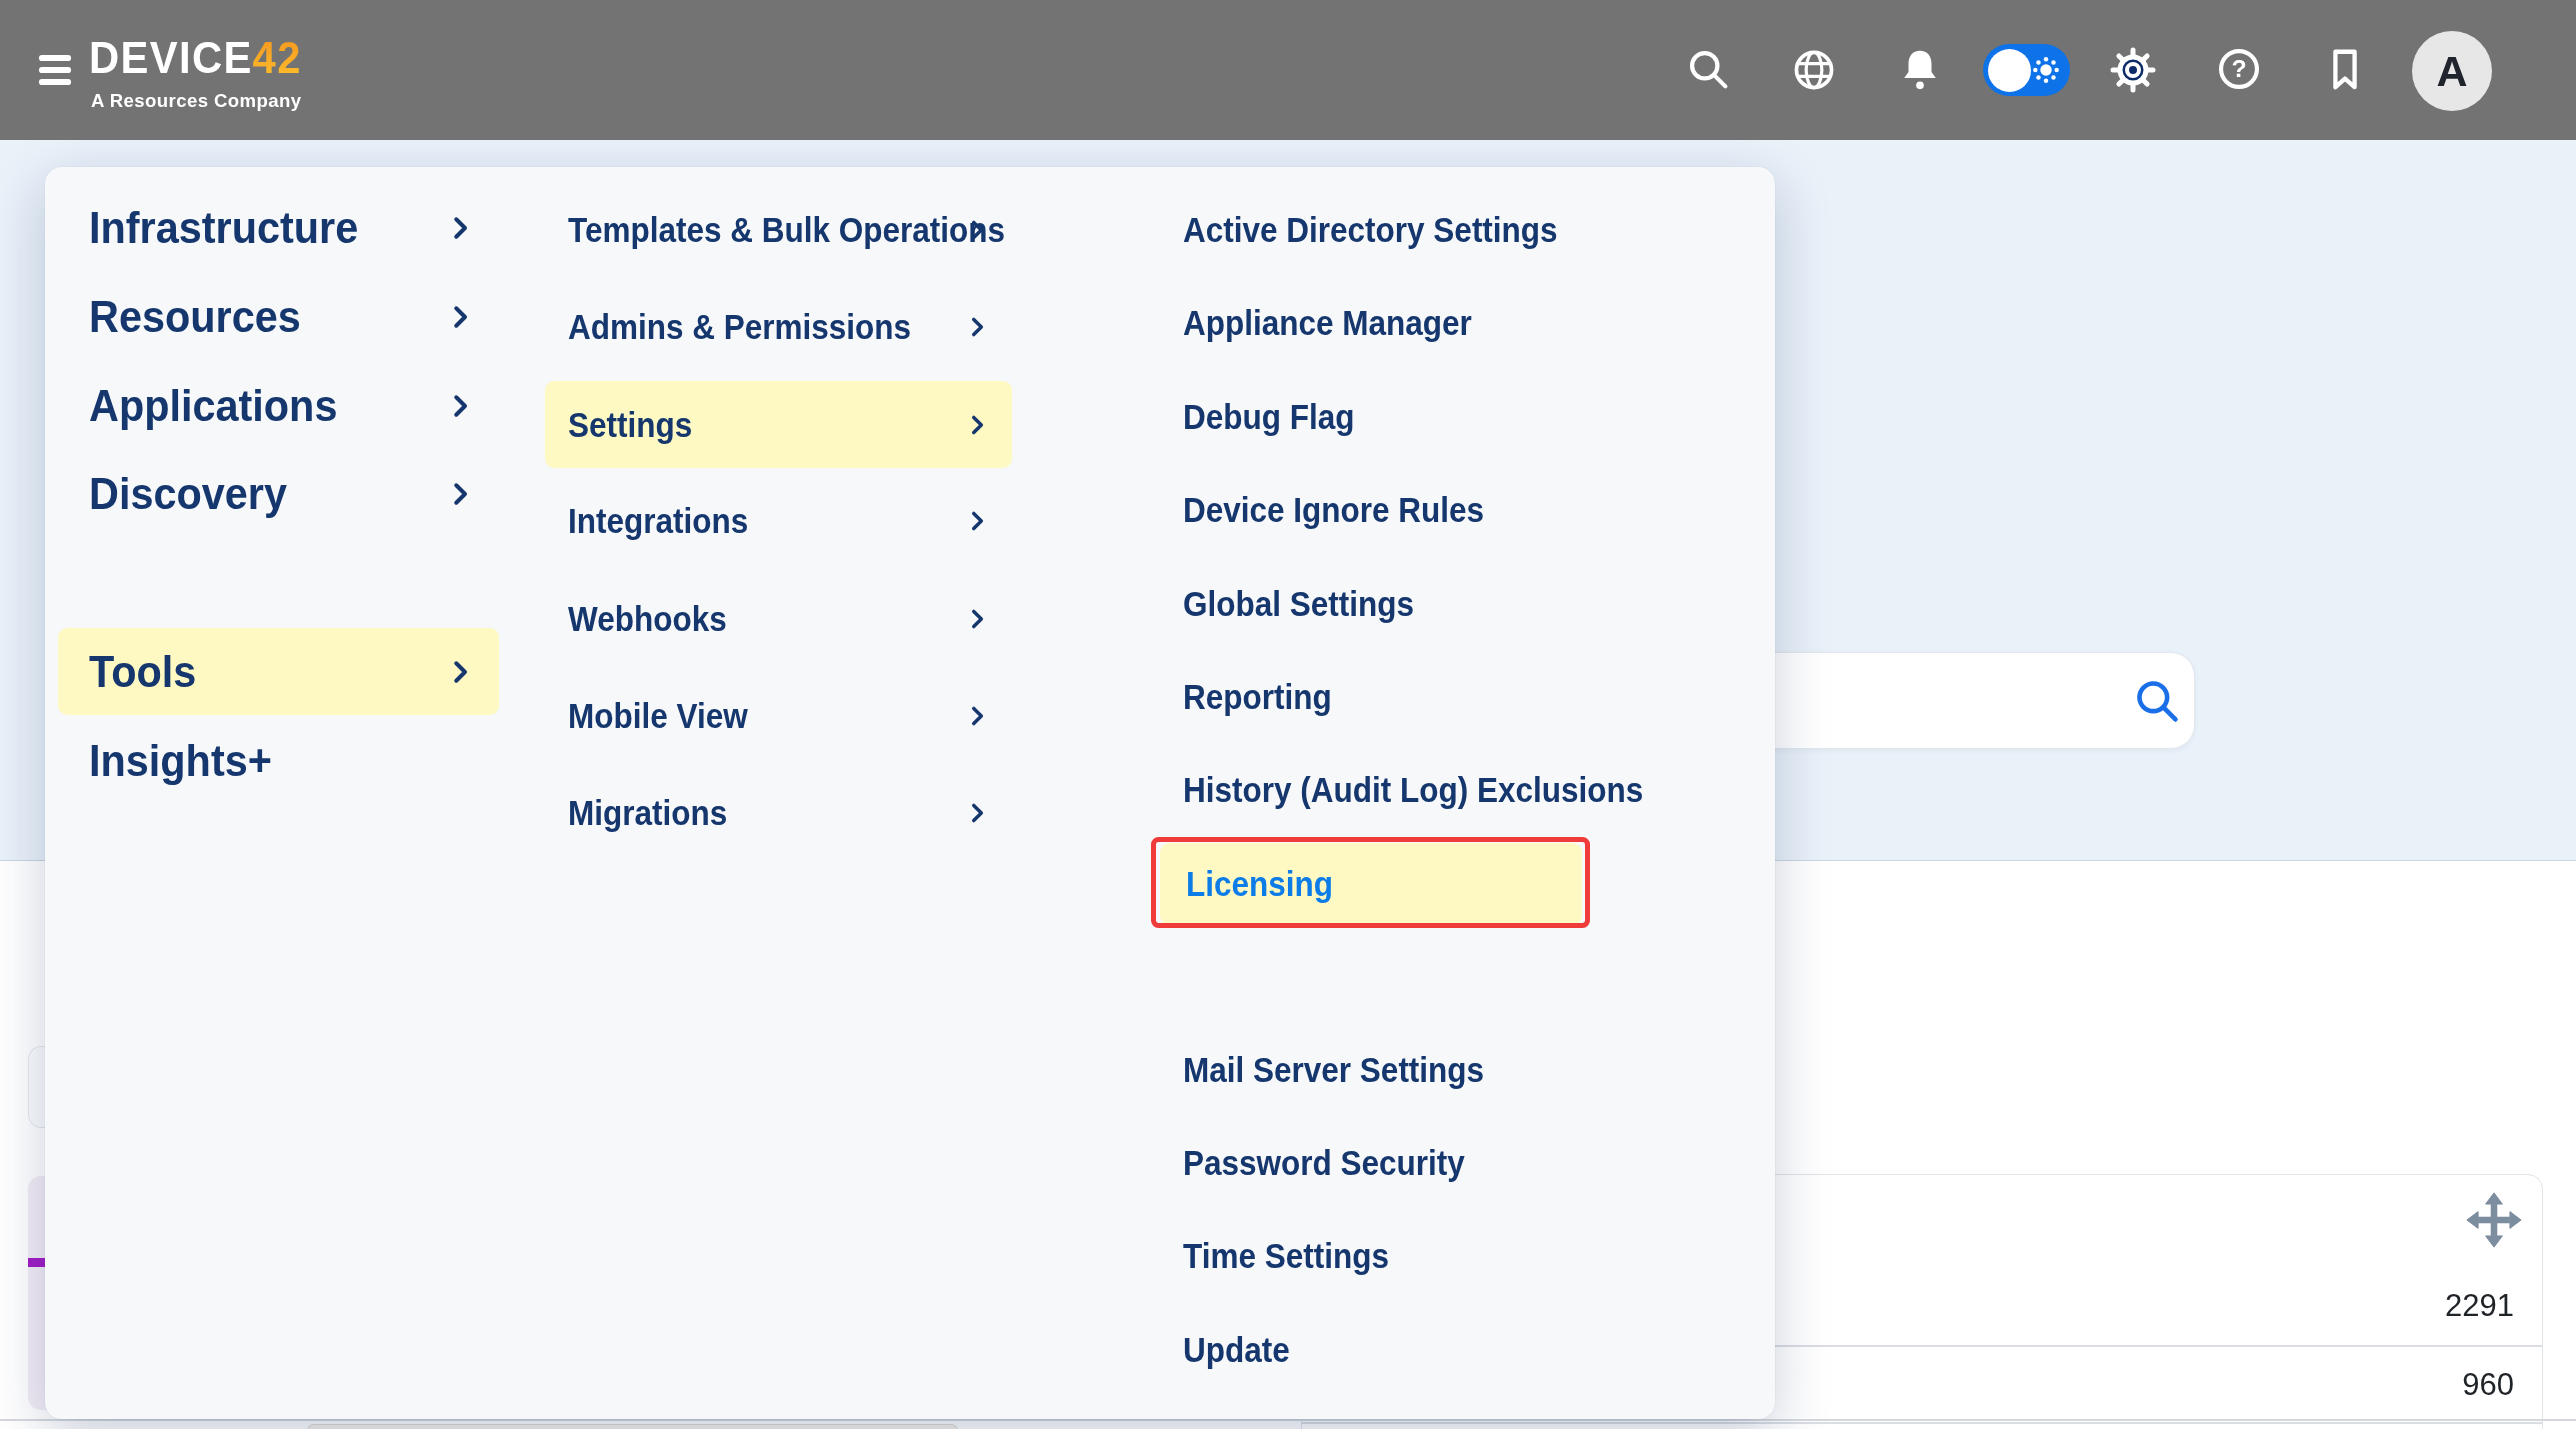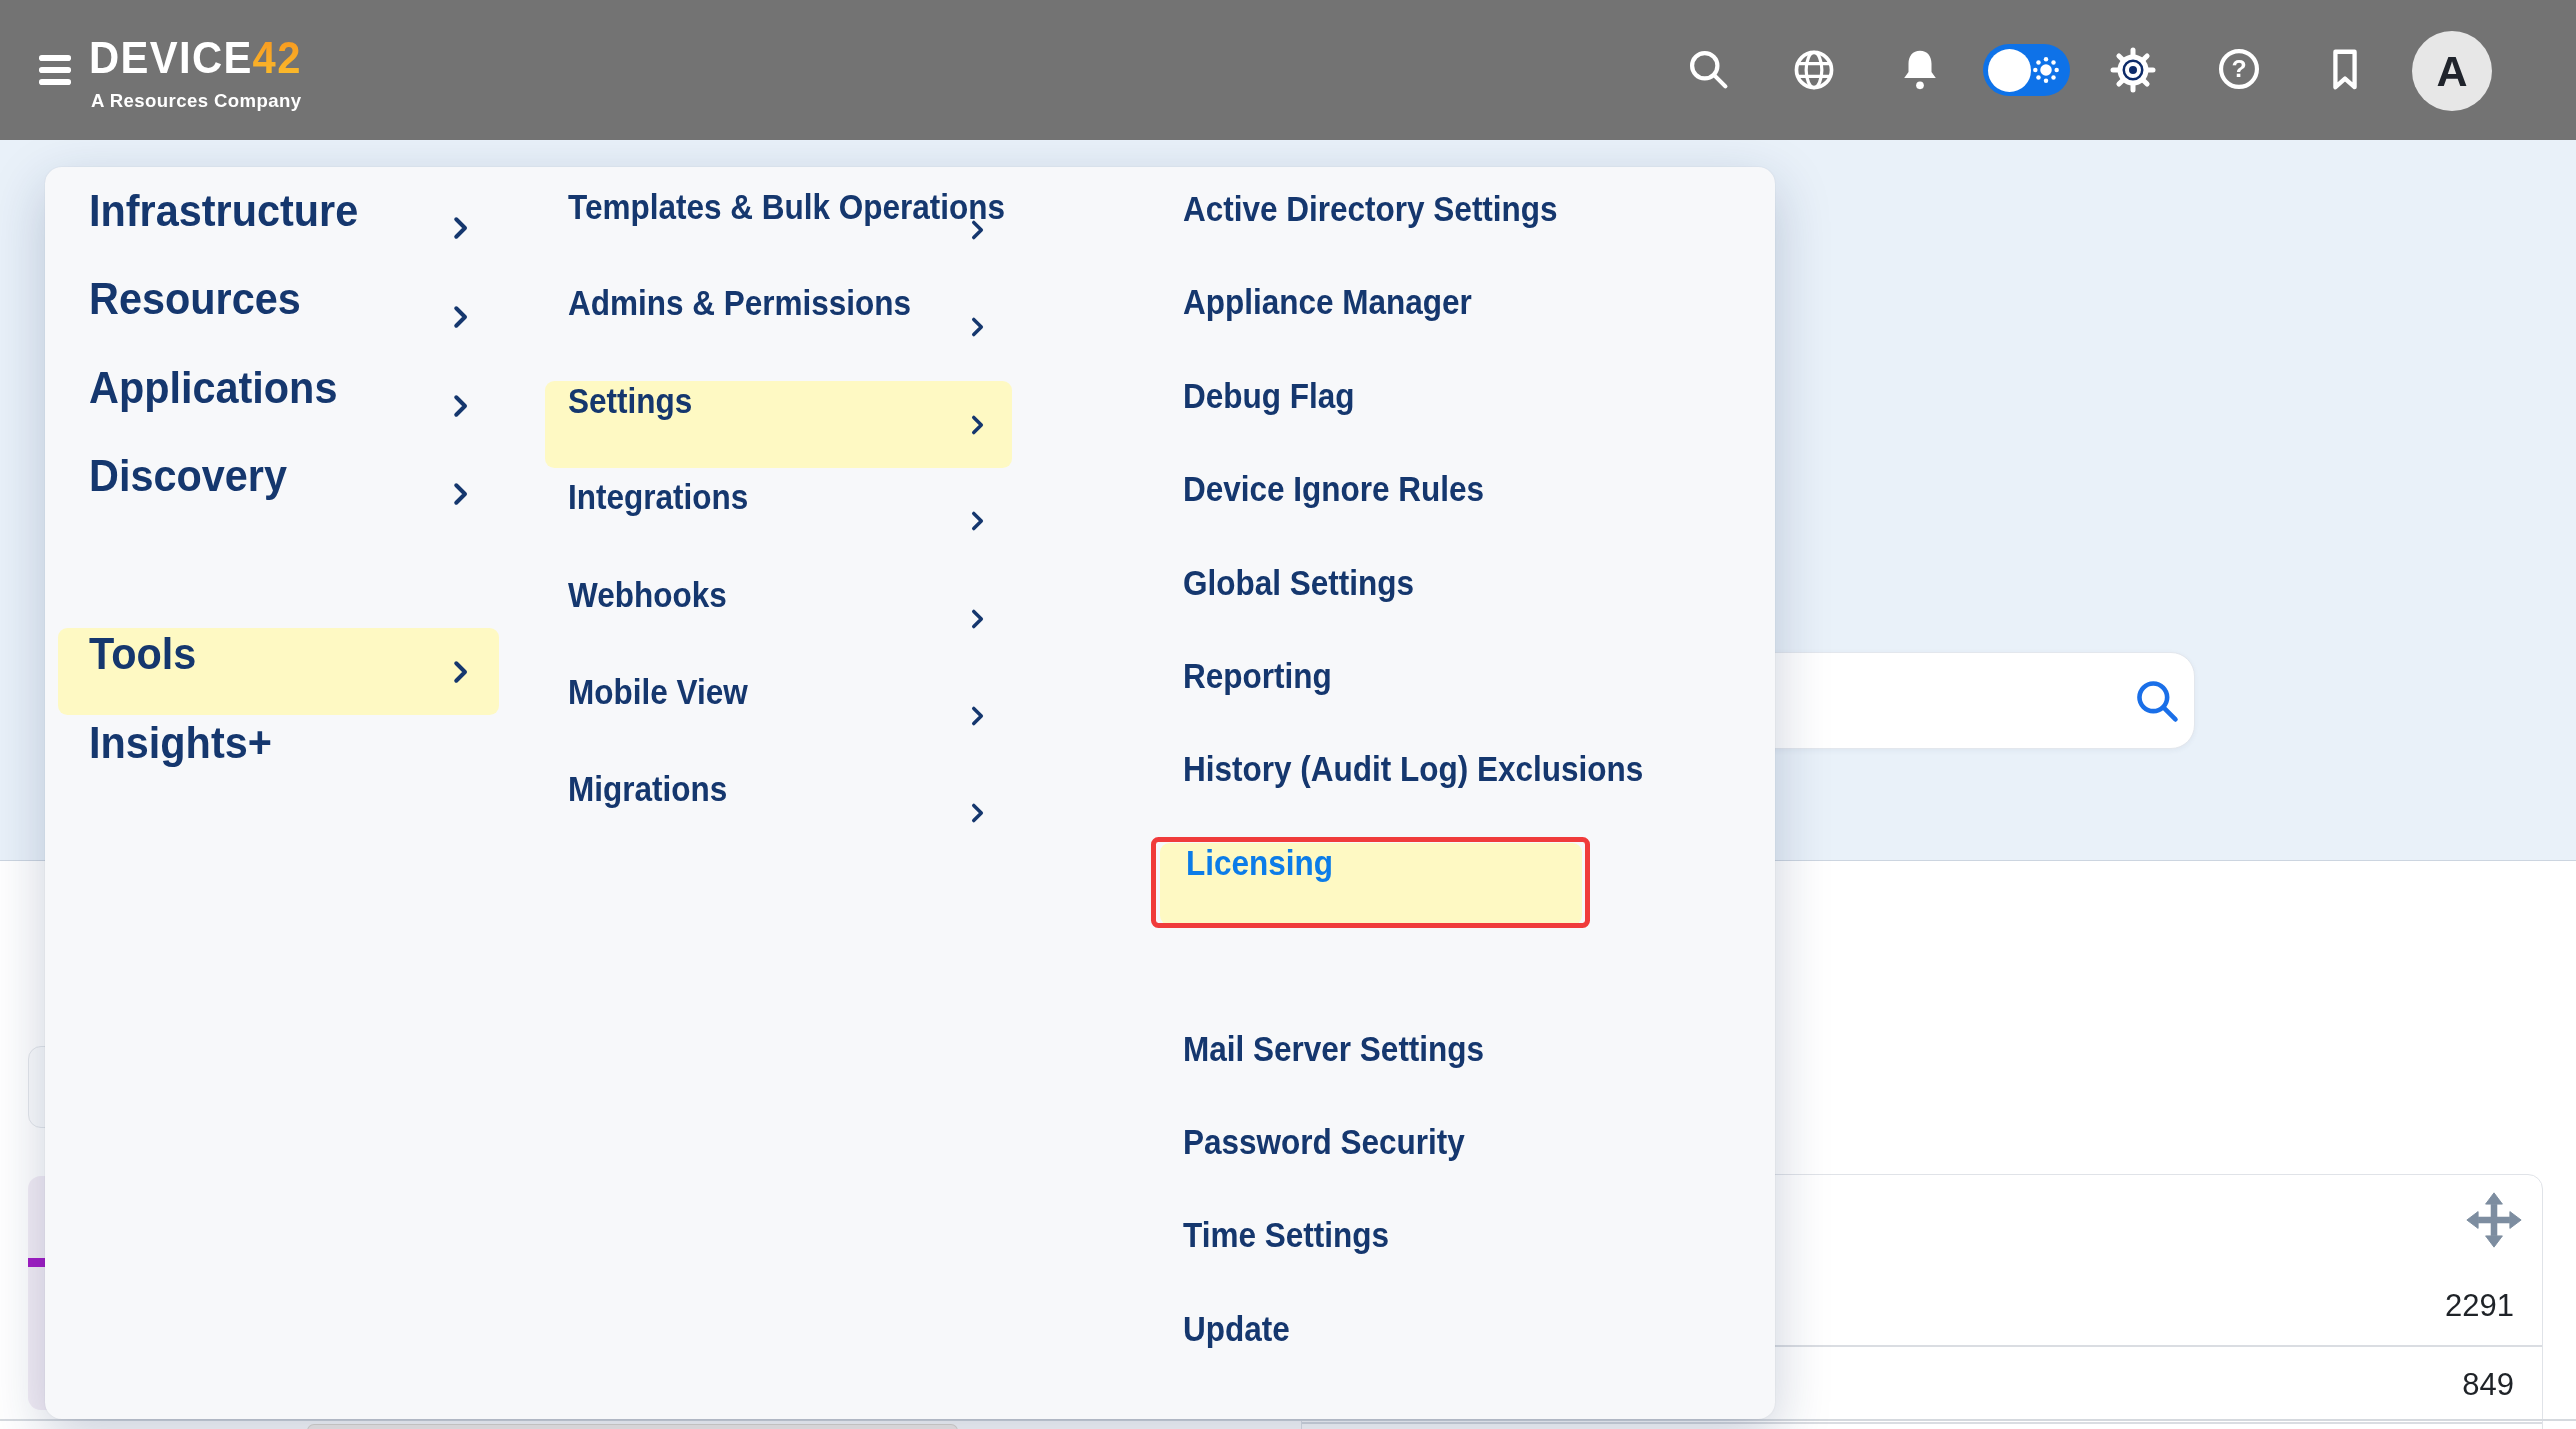--- a/index.html
+++ b/index.html
@@ -33,21 +33,21 @@
   .move-ico { position:absolute; left:1163px; top:16px; cursor:grab; }
 
   .mini-card { position:absolute; left:28px; top:1046px; width:58px; height:82px; border-radius:13px; background:#fbfcfd; border:1.9px solid #e4e7eb; z-index:2; }
   .lav-card { position:absolute; left:28px; top:1176px; width:58px; height:234px; border-radius:13px; background:#f3edf6; z-index:2; }
   .purple-bar { position:absolute; left:28px; top:1258px; width:20.4px; height:9.3px; background:#a21cc5; z-index:3; }
   .bottom-line { position:absolute; left:0; top:1419px; width:2576px; height:1.9px; background:#d5d9de; z-index:4; }
   .beige-sliver { position:absolute; left:307px; top:1424px; width:651px; height:7.4px; background:#f7f2ed; border:1.9px solid #e1dbd3; border-bottom:none; border-radius:9.3px 9.3px 0 0; z-index:4; }
 
   
   .mega { position:absolute; left:45px; top:167px; width:1730px; height:1252px; background:#f7f8fa; border-radius:16.7px; z-index:20; box-shadow:0 18.6px 56px rgba(20,40,90,.22), 0 0 1.9px rgba(0,0,0,.08); }
-  .mi { position:absolute; display:flex; border-radius:9.3px; cursor:pointer; color:#15376e; font-weight:700; }
+  .mi { position:absolute; display:flex; align-items:center; border-radius:9.3px; cursor:pointer; color:#15376e; font-weight:700; }
   .mi .lbl { display:inline-block; transform:scaleX(.9); transform-origin:left center; white-space:nowrap; }
   .mi .chev { position:absolute; right:24px; top:50%; transform:translateY(-50%); }
   .c1 { left:13px; width:441px; height:87px; font-size:45px; padding-left:31px; }
   .c1 .lbl { transform:scaleX(.92); }
   .c2 { left:500px; width:467px; height:87px; font-size:35px; padding-left:23px; }
   .c2 .chev { right:22px; }
   .c3 { left:1115px; width:422px; height:82px; font-size:35px; padding-left:23px; }
   .mi.active { background:#fef9c3; }
   .mi.link-active { color:#0c7ce8;padding-left:26px; }
   .annotation-box { position:absolute; left:1106px; top:670px; width:439px; height:91px; border:5.6px solid #f03b3b; border-radius:7.4px; z-index:5; pointer-events:none; }
@@ -78,21 +78,21 @@
         <line x1="14" y1="31" x2="48" y2="31" stroke-width="7"></line>
         <polygon points="31,2 40,14 22,14"></polygon>
         <polygon points="31,60 40,48 22,48"></polygon>
         <polygon points="2,31 14,22 14,40"></polygon>
         <polygon points="60,31 48,22 48,40"></polygon>
       </g>
     </svg>
     <div class="rowline" style="top:170px"></div>
     <div class="rowline" style="top:247px"></div>
     <div class="cell-num" style="top:112px">2291</div>
-    <div class="cell-num" style="top:191px">849</div>
+    <div class="cell-num" style="top:191px">960</div>
   </div>
 
   <div class="bottom-line"></div>
   <div class="beige-sliver"></div>
 
   <div class="navbar">
     <div class="hamburger">
         <span></span>
         <span></span>
         <span></span>

